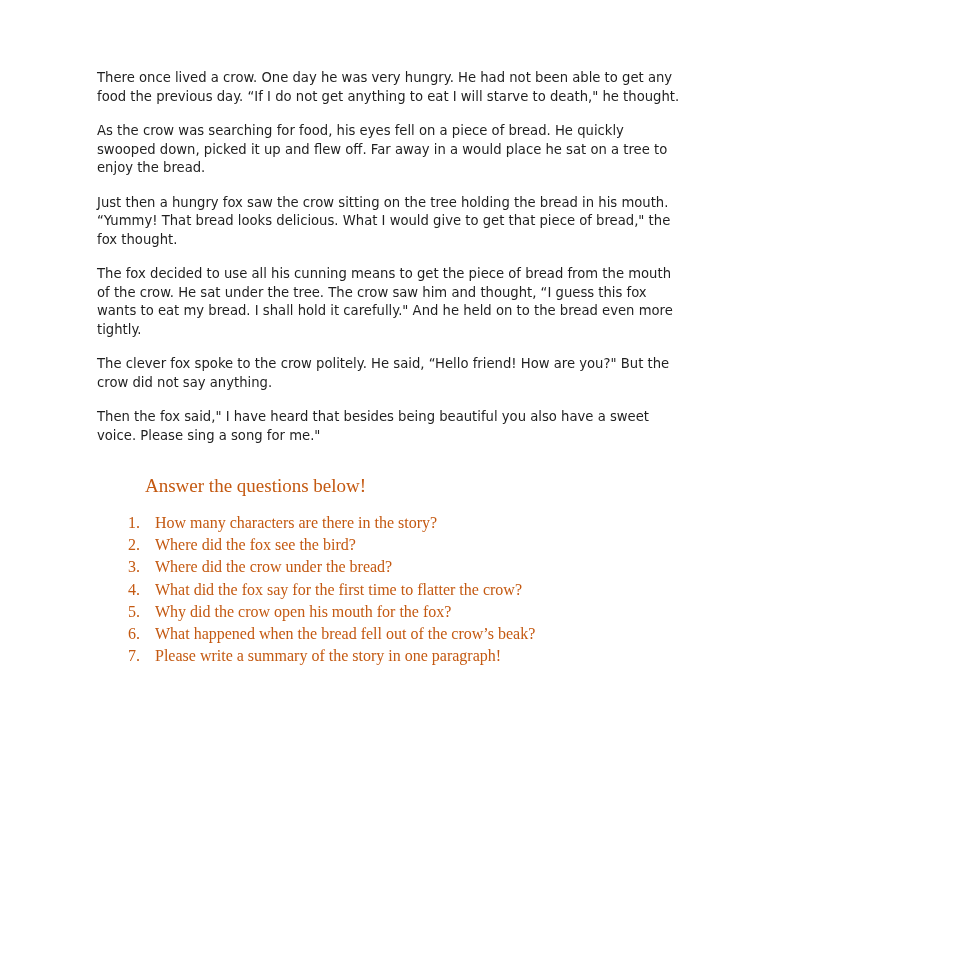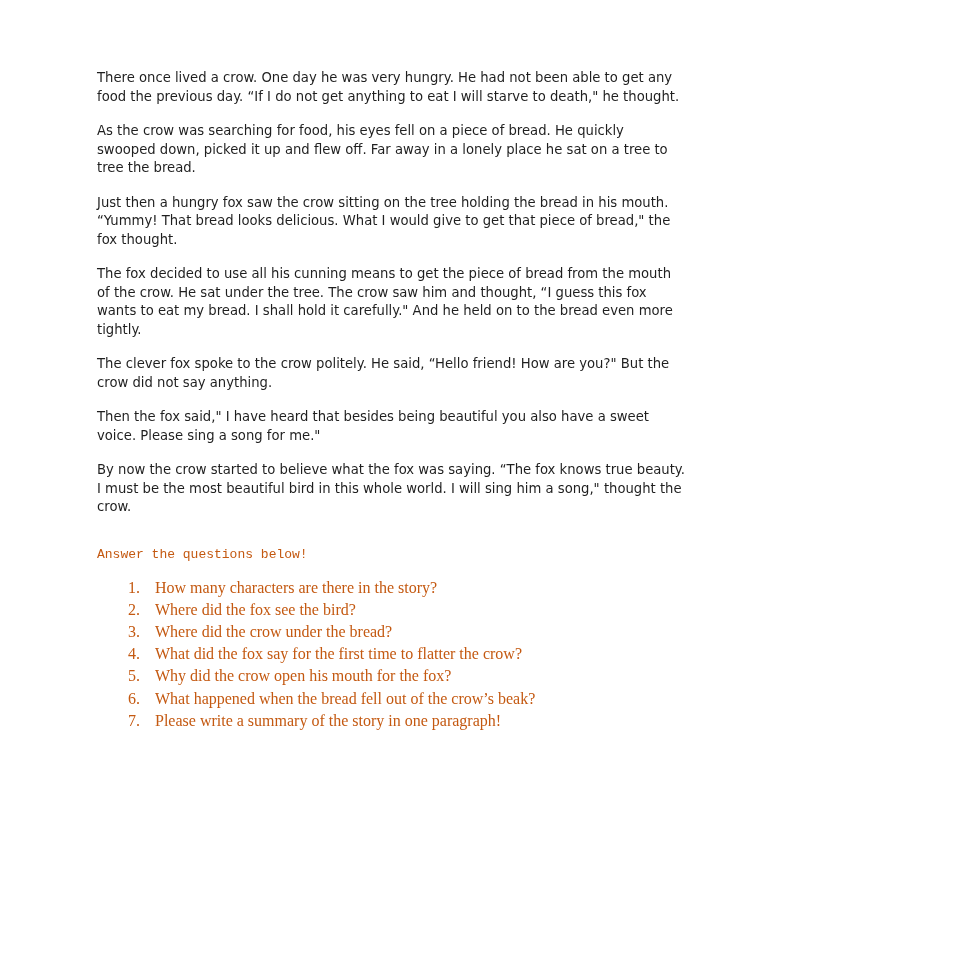--- a/index.html
+++ b/index.html
@@ -23,23 +23,24 @@
     font-size:13.2px;
     line-height:18.5px;
     color:var(--text-color);
     margin:0 0 16px 0;
     max-width:756px;
   }
   .questions{
     margin-top:30px;
   }
   .q-heading{
-    font-family:Liberation Mono, monospace;
-    font-size:13px;
+    font-family:Liberation Serif, serif;
+    font-size:19px;
     color:var(--accent);
+    margin-left:48px;
   }
   .q-list{
     margin-top:15px;
     font-family:"Liberation Serif","DejaVu Serif",serif;
     font-size:16px;
     color:var(--accent);
   }
   .q-row{
     display:flex;
     line-height:22.2px;
@@ -53,26 +54,25 @@
     flex:1;
   }
 </style>
 </head>
 <body style="background: rgb(255, 255, 255);">
 
 <div class="page">
 
   <div class="story">
     <p>There once lived a crow. One day he was very hungry. He had not been able to get any food the previous day. “If I do not get anything to eat I will starve to death," he thought.</p>
-    <p>As the crow was searching for food, his eyes fell on a piece of bread. He quickly swooped down, picked it up and flew off. Far away in a lonely place he sat on a tree to tree the bread.</p>
+    <p>As the crow was searching for food, his eyes fell on a piece of bread. He quickly swooped down, picked it up and flew off. Far away in a would place he sat on a tree to enjoy the bread.</p>
     <p>Just then a hungry fox saw the crow sitting on the tree holding the bread in his mouth. “Yummy! That bread looks delicious. What I would give to get that piece of bread," the fox thought.</p>
     <p>The fox decided to use all his cunning means to get the piece of bread from the mouth of the crow. He sat under the tree. The crow saw him and thought, “I guess this fox wants to eat my bread. I shall hold it carefully." And he held on to the bread even more tightly.</p>
     <p>The clever fox spoke to the crow politely. He said, “Hello friend! How are you?" But the crow did not say anything.</p>
     <p>Then the fox said," I have heard that besides being beautiful you also have a sweet voice. Please sing a song for me."</p>
-    <p>By now the crow started to believe what the fox was saying. “The fox knows true beauty. I must be the most beautiful bird in this whole world. I will sing him a song," thought the crow.</p>
   </div>
 
   <div class="questions">
     <div class="q-heading">Answer the questions below!</div>
 
     <div class="q-list">
       <div class="q-row">
         <span class="q-num">1.</span>
         <span class="q-text">How many characters are there in the story?</span>
       </div>

